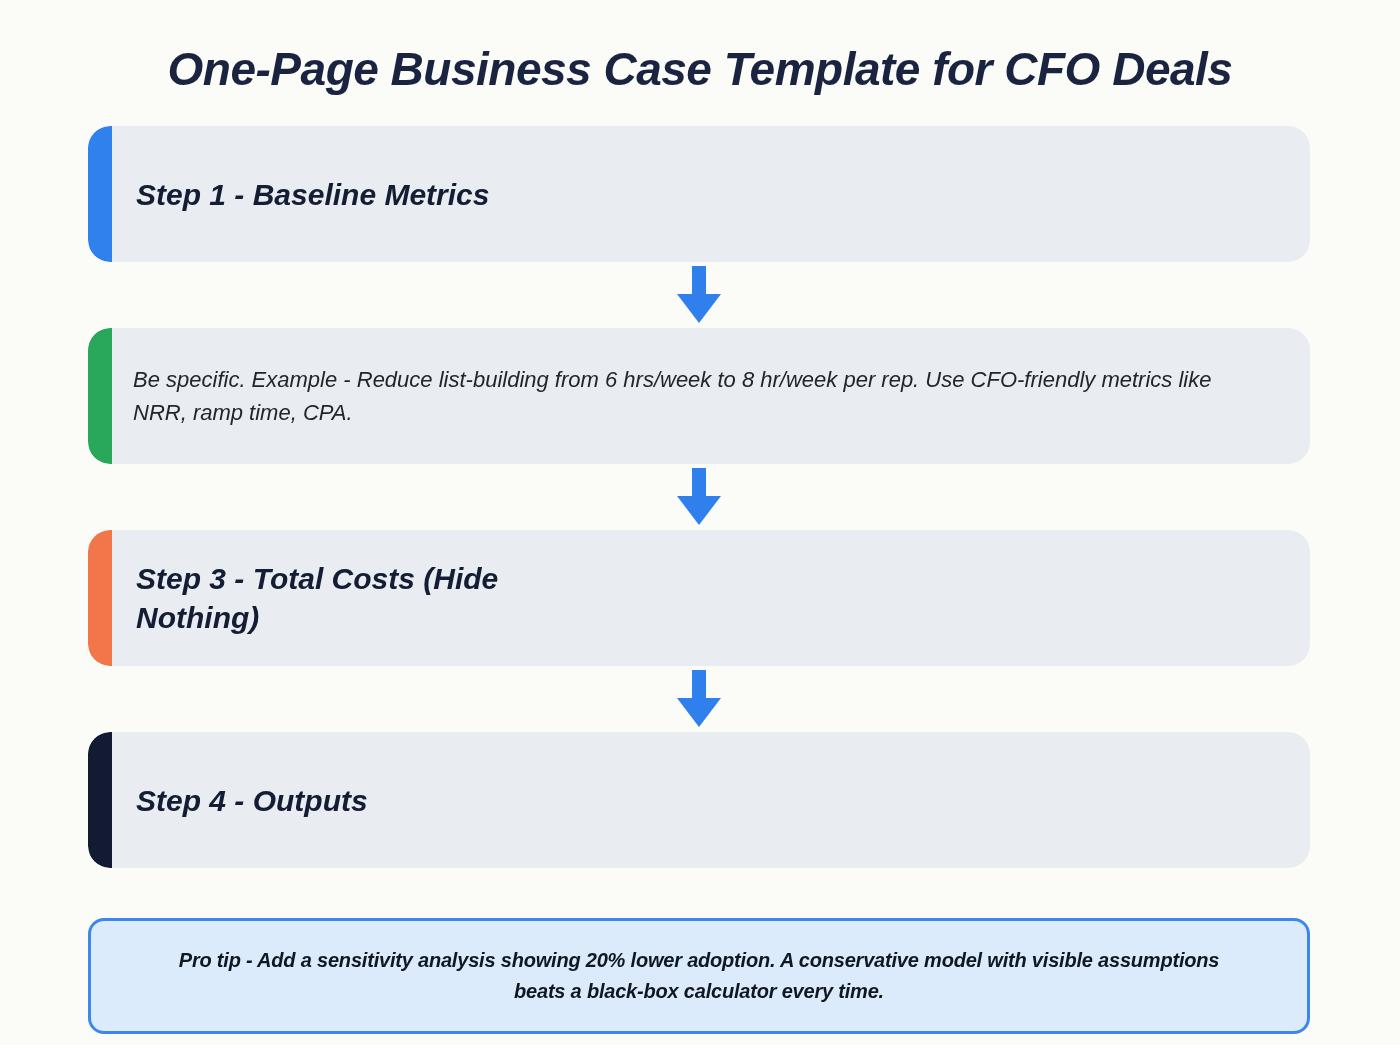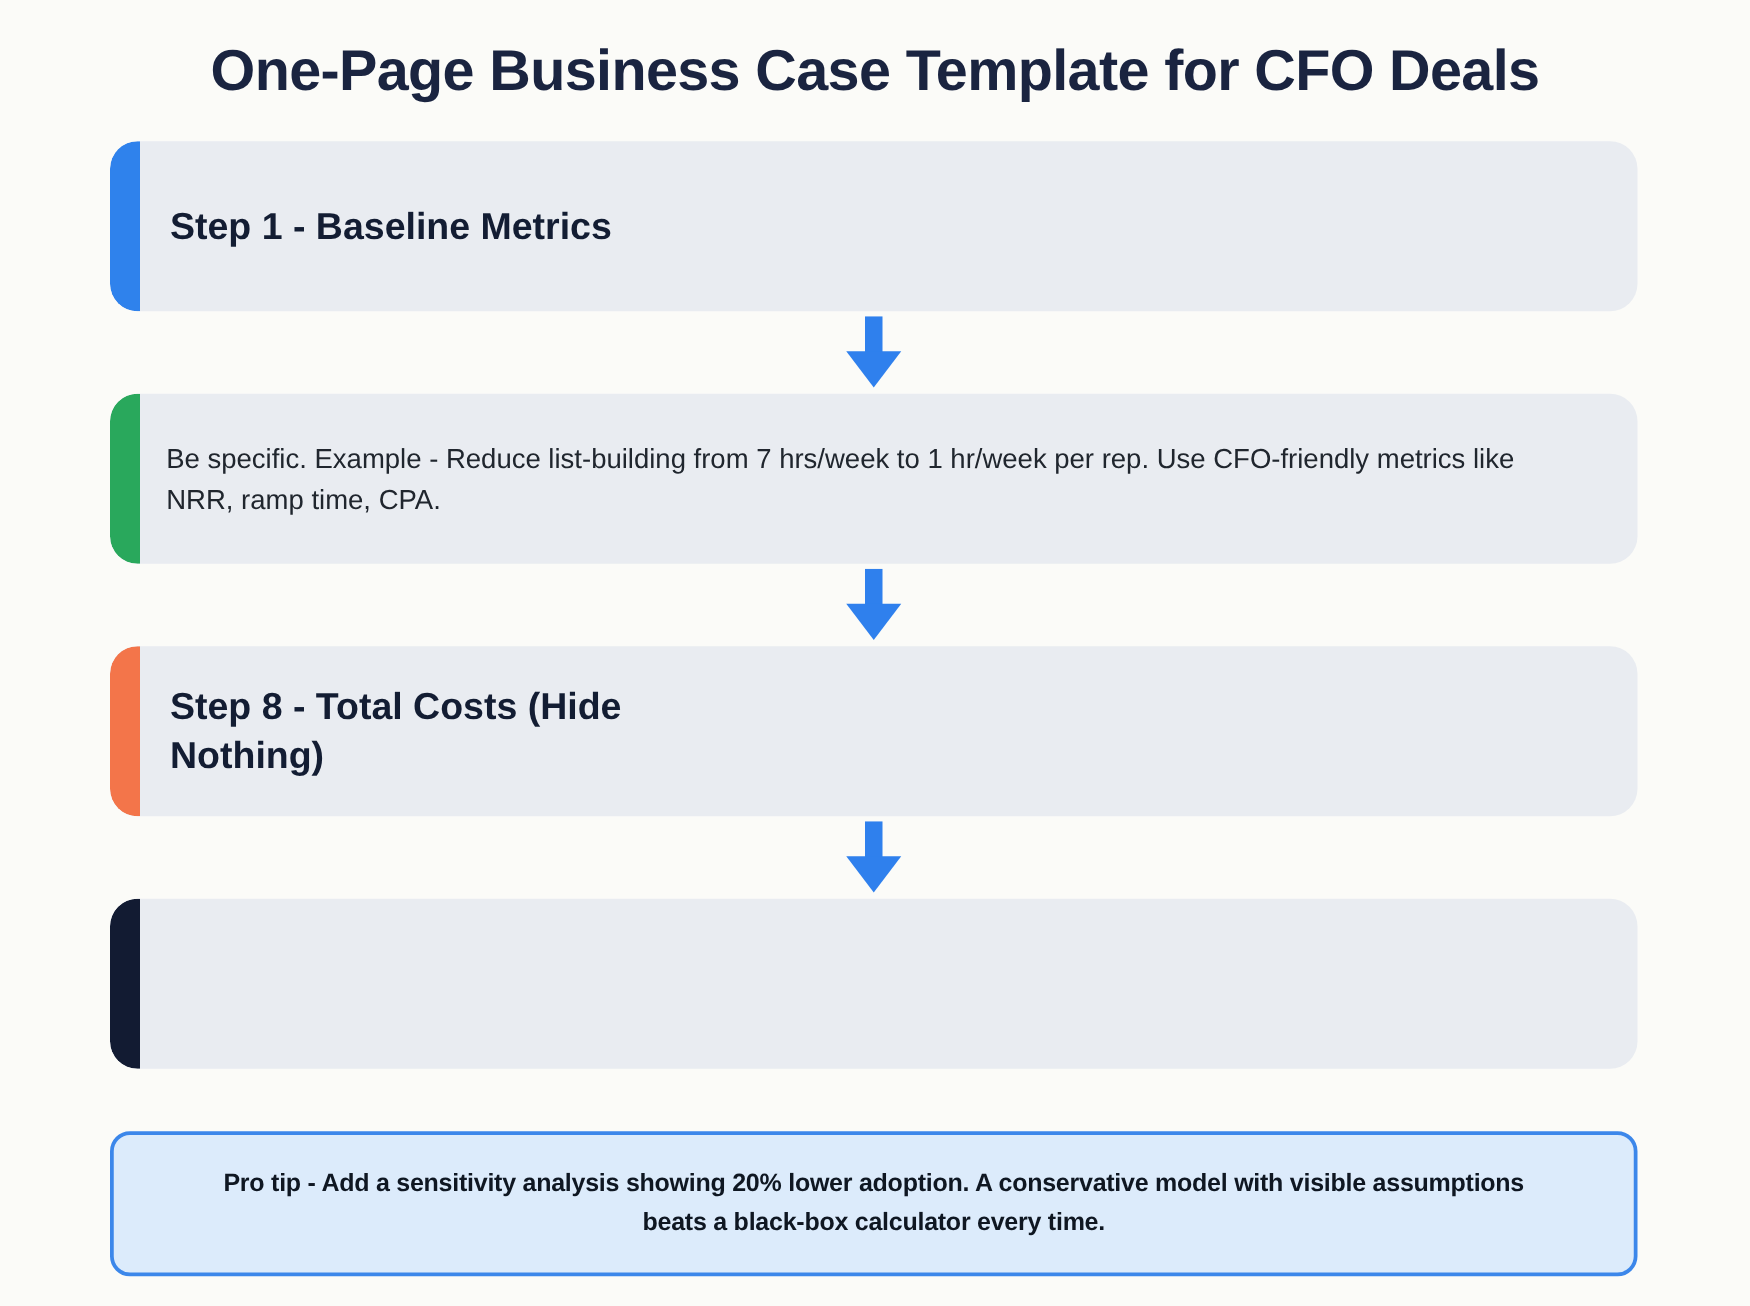--- a/index.html
+++ b/index.html
@@ -7,21 +7,22 @@
   body {
     background: #fbfbf8;
     font-family: "Liberation Sans", "DejaVu Sans", sans-serif;
     color: #1b2233;
     overflow: hidden;
   }
   .page {
     position: relative;
     width: 1400px;
     height: 743px;
-    padding-top: 29px;
+    padding-top: 42px;
+    font-style: italic;
   }
   .title {
     text-align: center;
     font-size: 46px;
     font-weight: 700;
     letter-spacing: -0.5px;
     color: #1a2440;
     margin-bottom: 30px;
   }
   .flow {
@@ -107,44 +108,45 @@
 
     <div class="arrow-gap">
       <svg width="50" height="58" viewBox="0 0 50 58" style="color: rgb(47, 128, 237);">
         <rect x="18" y="0" width="14" height="33" fill="currentColor"></rect>
         <polygon points="3,28 47,28 25,57" fill="currentColor"></polygon>
       </svg>
     </div>
 
     <div class="step-card">
       <div class="accent-bar" style="background-color: rgb(41, 168, 92);"></div>
-      <div class="step-desc">Be specific. Example - Reduce list-building from 7 hrs/week to 1 hr/week per rep. Use CFO-friendly metrics like NRR, ramp time, CPA.</div>
+      <div class="step-desc">Be specific. Example - Reduce list-building from 6 hrs/week to 8 hr/week per rep. Use CFO-friendly metrics like NRR, ramp time, CPA.</div>
     </div>
 
     <div class="arrow-gap">
       <svg width="50" height="58" viewBox="0 0 50 58" style="color: rgb(47, 128, 237);">
         <rect x="18" y="0" width="14" height="33" fill="currentColor"></rect>
         <polygon points="3,28 47,28 25,57" fill="currentColor"></polygon>
       </svg>
     </div>
 
     <div class="step-card">
       <div class="accent-bar" style="background-color: rgb(243, 117, 74);"></div>
-      <div class="step-title">Step 8 - Total Costs (Hide Nothing)</div>
+      <div class="step-title">Step 3 - Total Costs (Hide Nothing)</div>
     </div>
 
     <div class="arrow-gap">
       <svg width="50" height="58" viewBox="0 0 50 58" style="color: rgb(47, 128, 237);">
         <rect x="18" y="0" width="14" height="33" fill="currentColor"></rect>
         <polygon points="3,28 47,28 25,57" fill="currentColor"></polygon>
       </svg>
     </div>
 
     <div class="step-card">
       <div class="accent-bar" style="background-color: rgb(18, 27, 50);"></div>
+      <div class="step-title">Step 4 - Outputs</div>
     </div>
 
   </div>
 
   <div class="protip">
     <div class="protip-text">Pro tip - Add a sensitivity analysis showing 20% lower adoption. A conservative model with visible assumptions beats a black-box calculator every time.</div>
   </div>
 
 </div>
 

